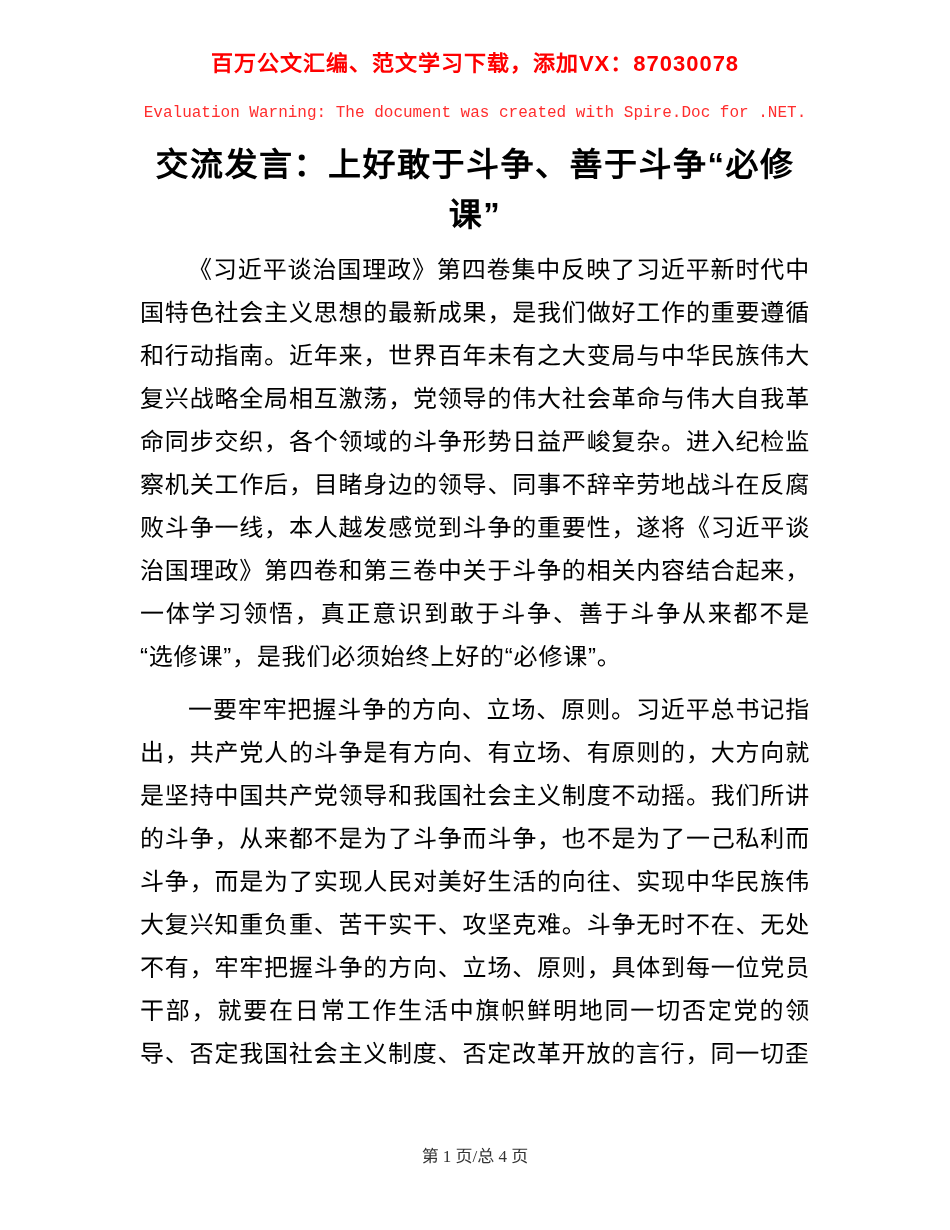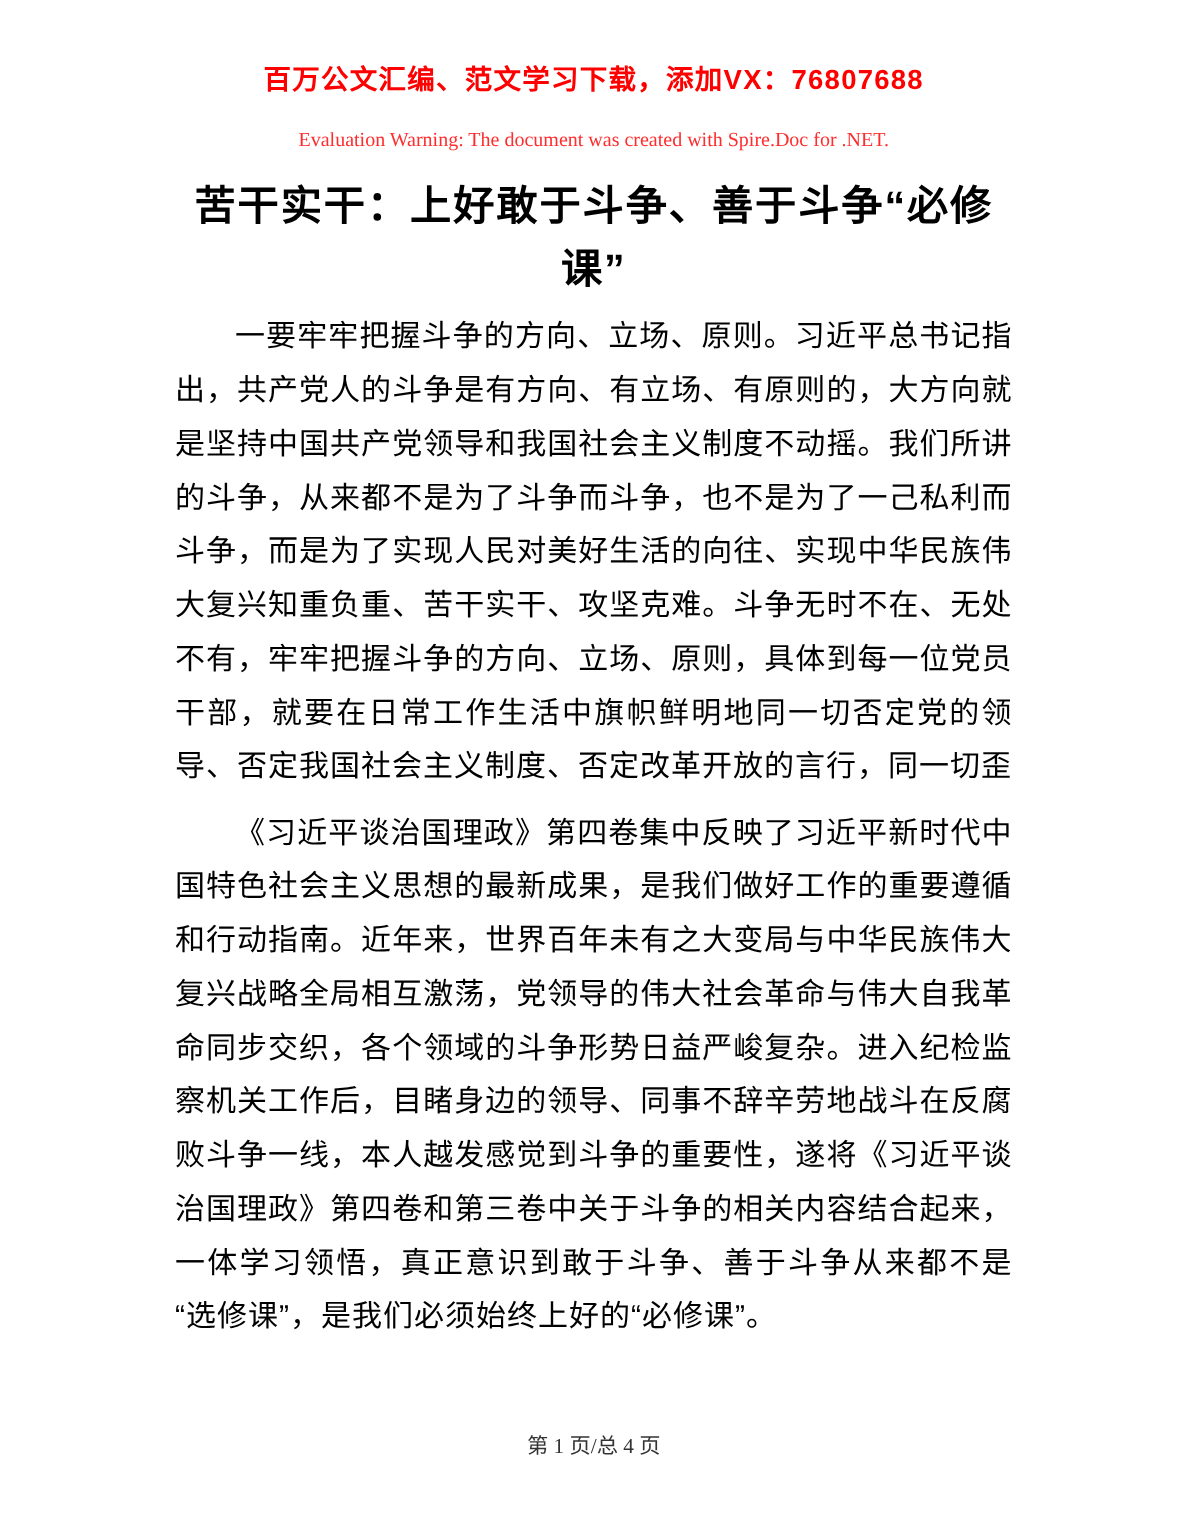--- a/index.html
+++ b/index.html
@@ -23,21 +23,21 @@
     color: var(--promo-red, #fe0000);
     font-weight: bold;
     font-size: 22px;
     letter-spacing: 1px;
     line-height: 28px;
   }
   .warning {
     margin-top: 24px;
     text-align: center;
     color: var(--warning-red, #ff2d2d);
-    font-family: Liberation Serif, serif;
+    font-family: Liberation Mono, monospace;
     font-size: 16px;
     line-height: 22px;
     font-weight: normal;
   }
   .title {
     width: 680px;
     margin: 16px auto 0 auto;
     text-align: center;
     color: var(--text-black, #000000);
     font-size: 33px;
@@ -70,26 +70,26 @@
     font-size: 17px;
     line-height: 22px;
     margin-top: 36px;
   }
 </style>
 </head>
 <body>
 
 <div class="page">
 
-  <div class="promo">百万公文汇编、范文学习下载，添加VX：76807688</div>
+  <div class="promo">百万公文汇编、范文学习下载，添加VX：87030078</div>
 
   <div class="warning">Evaluation Warning: The document was created with Spire.Doc for .NET.</div>
 
-  <h1 class="title">苦干实干：上好敢于斗争、善于斗争“必修课”</h1>
+  <h1 class="title">交流发言：上好敢于斗争、善于斗争“必修课”</h1>
 
   <div class="body">
+    <p class="para">《习近平谈治国理政》第四卷集中反映了习近平新时代中国特色社会主义思想的最新成果，是我们做好工作的重要遵循和行动指南。近年来，世界百年未有之大变局与中华民族伟大复兴战略全局相互激荡，党领导的伟大社会革命与伟大自我革命同步交织，各个领域的斗争形势日益严峻复杂。进入纪检监察机关工作后，目睹身边的领导、同事不辞辛劳地战斗在反腐败斗争一线，本人越发感觉到斗争的重要性，遂将《习近平谈治国理政》第四卷和第三卷中关于斗争的相关内容结合起来，一体学习领悟，真正意识到敢于斗争、善于斗争从来都不是“选修课”，是我们必须始终上好的“必修课”。</p>
     <p class="para">一要牢牢把握斗争的方向、立场、原则。习近平总书记指出，共产党人的斗争是有方向、有立场、有原则的，大方向就是坚持中国共产党领导和我国社会主义制度不动摇。我们所讲的斗争，从来都不是为了斗争而斗争，也不是为了一己私利而斗争，而是为了实现人民对美好生活的向往、实现中华民族伟大复兴知重负重、苦干实干、攻坚克难。斗争无时不在、无处不有，牢牢把握斗争的方向、立场、原则，具体到每一位党员干部，就要在日常工作生活中旗帜鲜明地同一切否定党的领导、否定我国社会主义制度、否定改革开放的言行，同一切歪</p>
-    <p class="para">《习近平谈治国理政》第四卷集中反映了习近平新时代中国特色社会主义思想的最新成果，是我们做好工作的重要遵循和行动指南。近年来，世界百年未有之大变局与中华民族伟大复兴战略全局相互激荡，党领导的伟大社会革命与伟大自我革命同步交织，各个领域的斗争形势日益严峻复杂。进入纪检监察机关工作后，目睹身边的领导、同事不辞辛劳地战斗在反腐败斗争一线，本人越发感觉到斗争的重要性，遂将《习近平谈治国理政》第四卷和第三卷中关于斗争的相关内容结合起来，一体学习领悟，真正意识到敢于斗争、善于斗争从来都不是“选修课”，是我们必须始终上好的“必修课”。</p>
   </div>
 
   <div class="footer">第 1 页/总 4 页</div>
 
 </div>
 
 </body></html>

